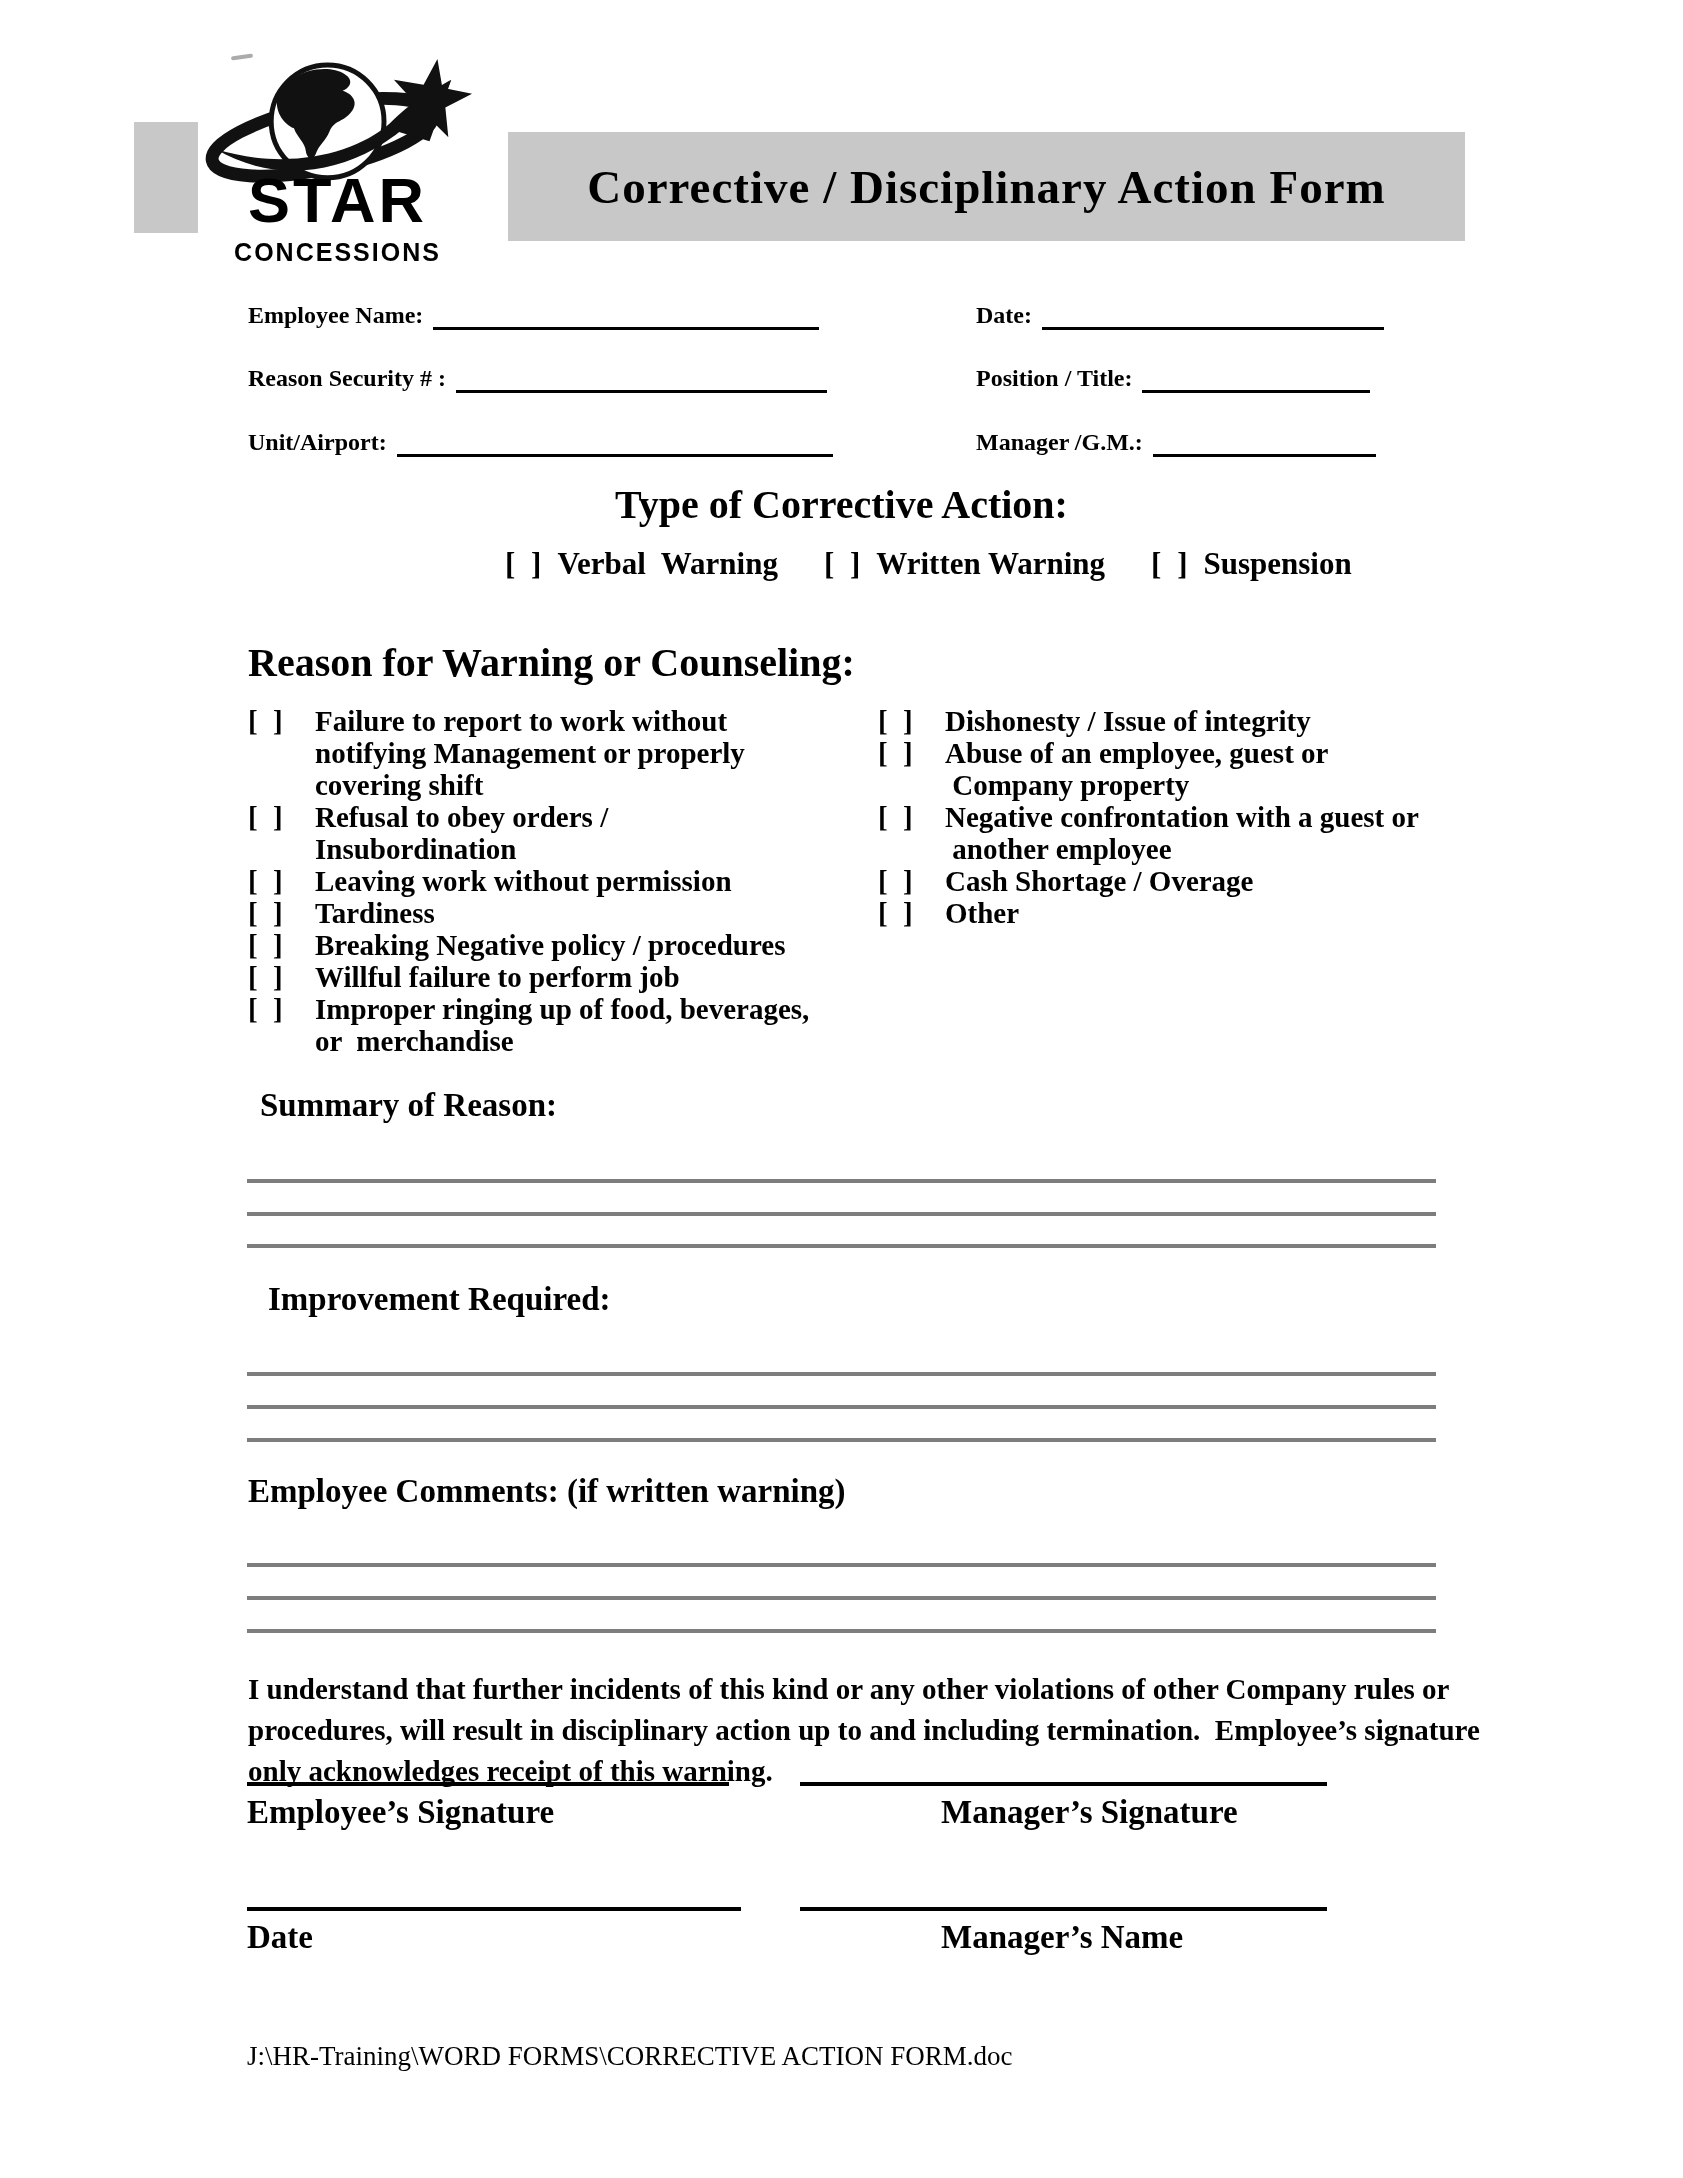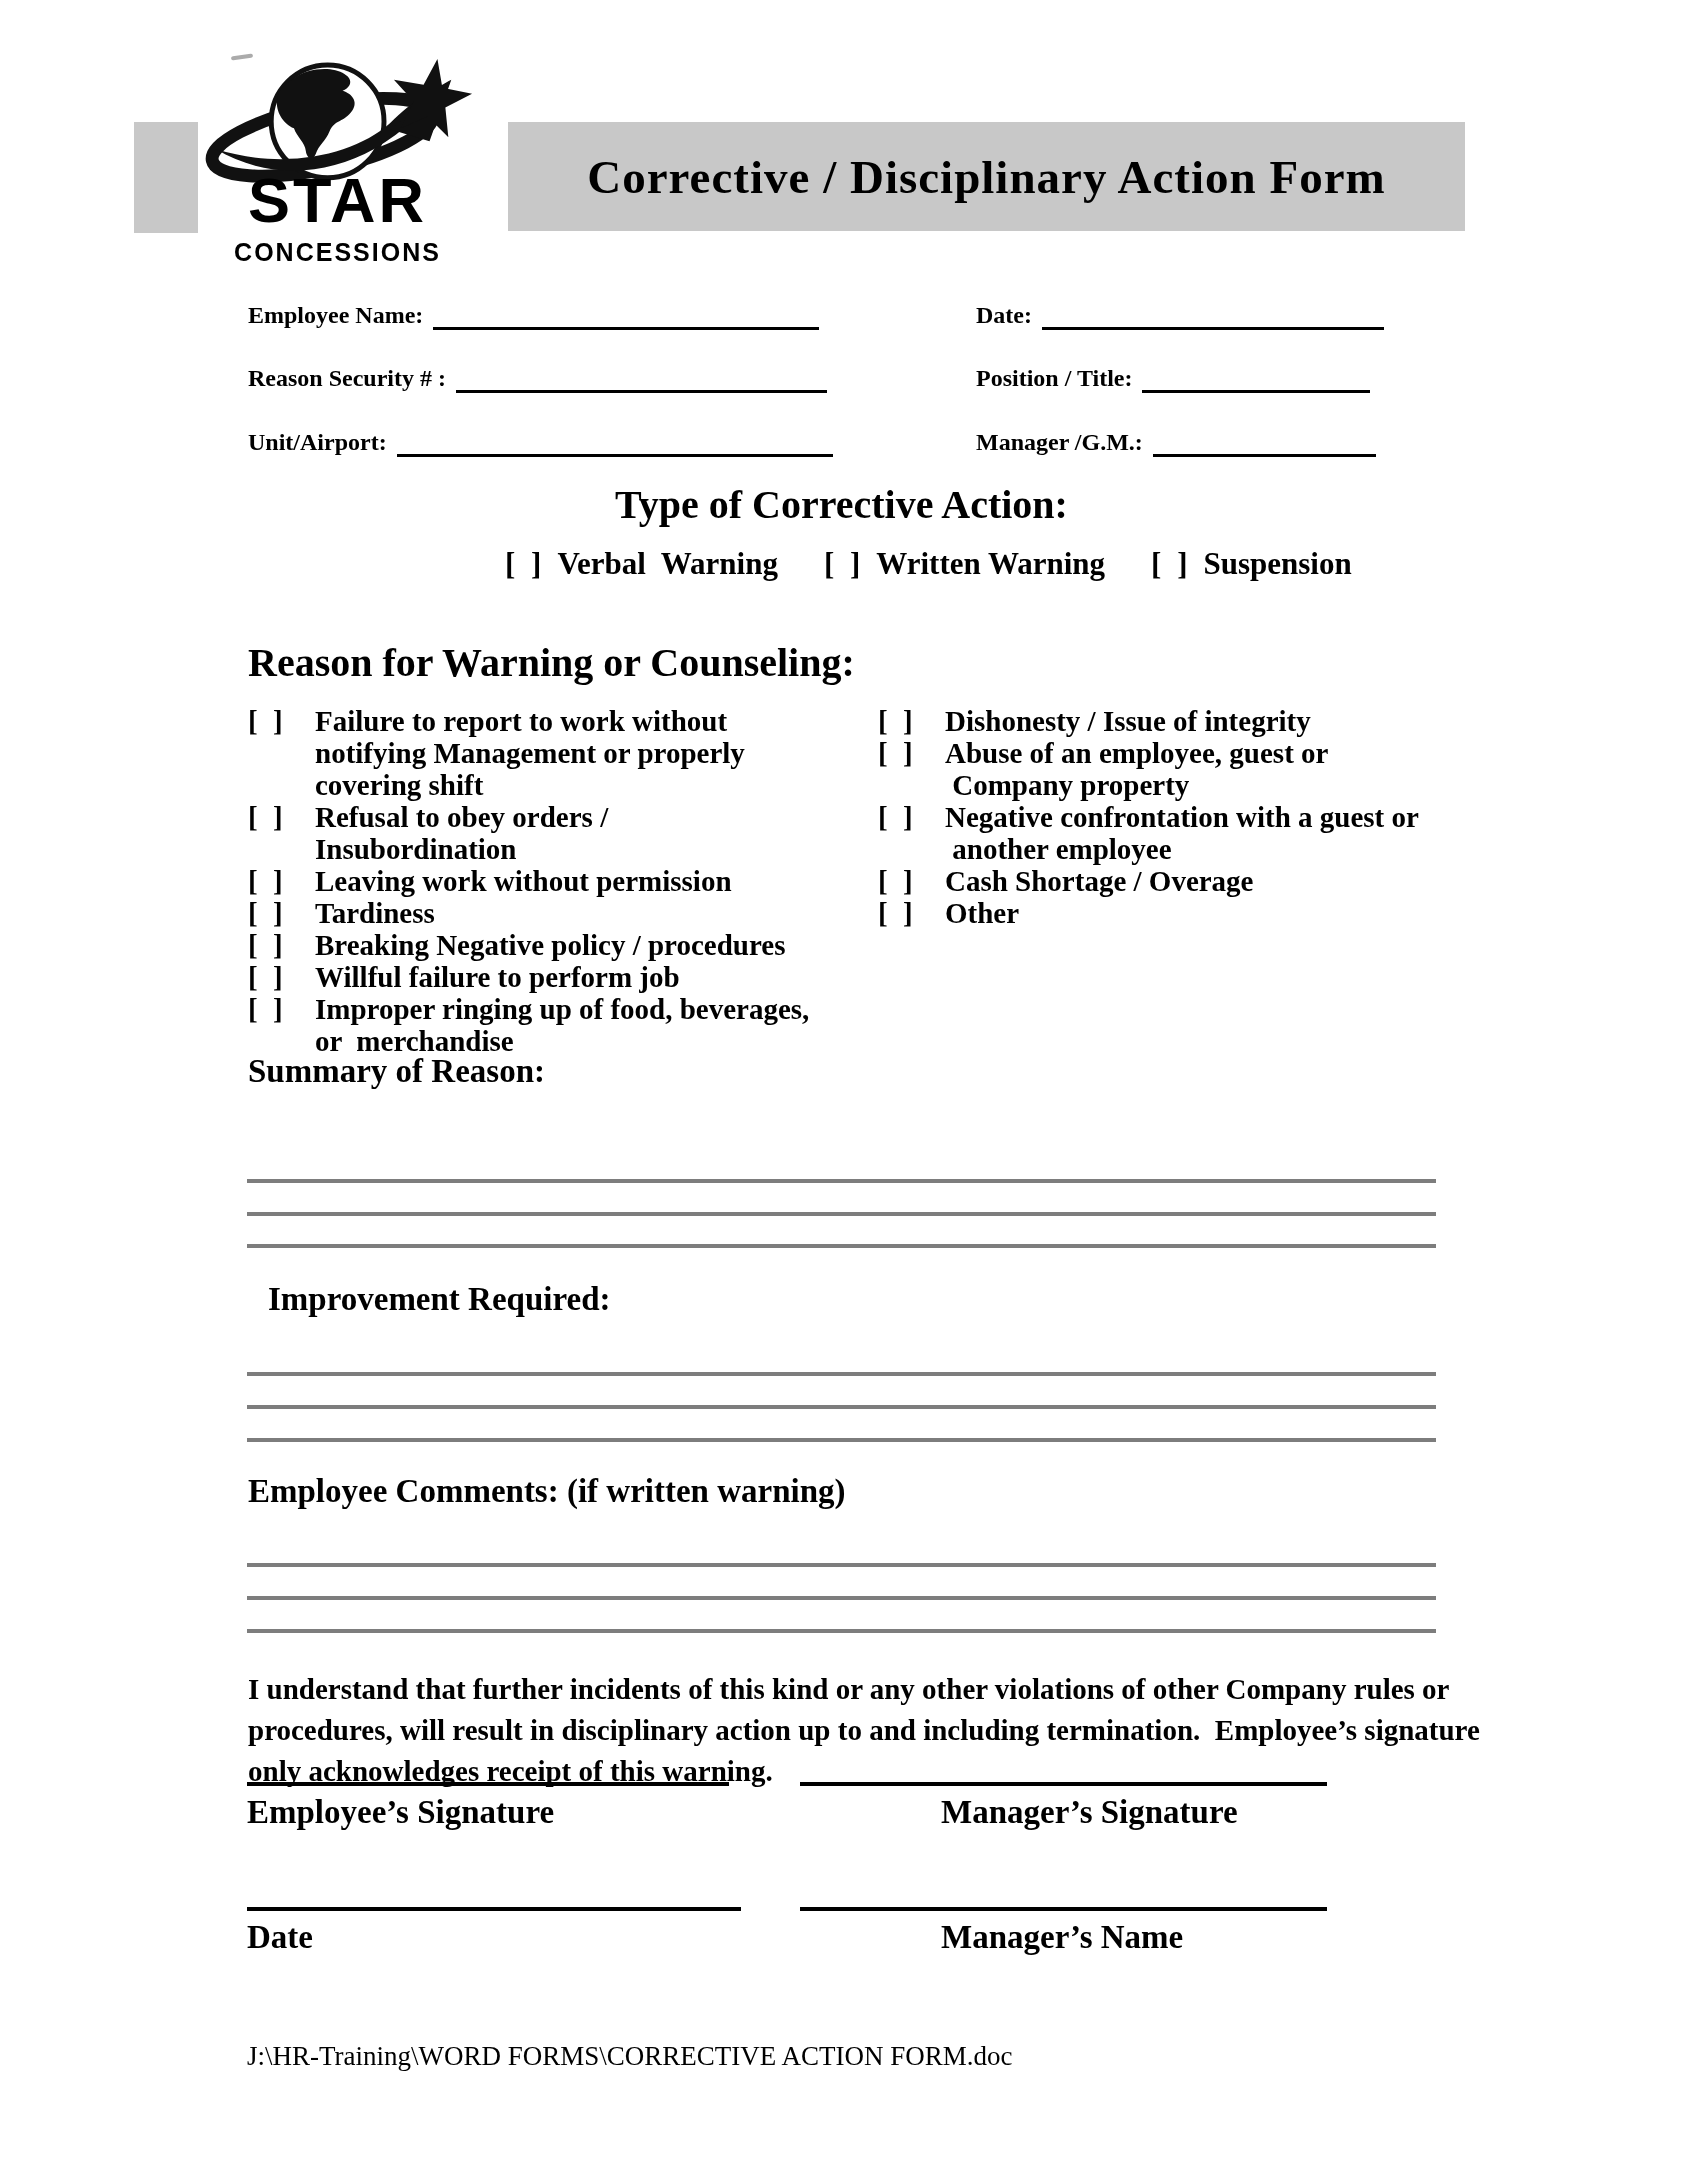--- a/index.html
+++ b/index.html
@@ -3,21 +3,21 @@
 <meta charset="utf-8">
 <style>
   html,body{margin:0;padding:0;background:#fff;}
   .page{position:relative;width:1683px;height:2178px;background:#fff;color:#000;
         font-family:"Liberation Serif",serif;overflow:hidden;}
   .abs{position:absolute;}
 
   
   .gray{background:#c8c8c8;}
   .leftbox{left:134px;top:122px;width:64px;height:111px;}
-  .titlebar{left:508px;top:122px;width:957px;height:109px;display:flex;align-items:center;justify-content:center;}
+  .titlebar{left:508px;top:132px;width:957px;height:109px;display:flex;align-items:center;justify-content:center;}
   .title-text{font-size:47px;font-weight:bold;letter-spacing:1px;}
   .artifact{left:231px;top:55px;width:22px;height:4px;background:#ababab;border-radius:2px;transform:rotate(-8deg);}
   .logo-art{left:196px;top:38px;width:283px;height:147px;}
   .logo-star{left:196px;top:166px;width:283px;text-align:center;font-family:"Liberation Sans",sans-serif;
              font-weight:bold;font-size:63px;line-height:69px;letter-spacing:3px;}
   .logo-sub{left:196px;top:238px;width:283px;text-align:center;font-family:"Liberation Sans",sans-serif;
             font-weight:bold;font-size:25px;letter-spacing:2px;}
 
   
   .frow{white-space:nowrap;font-size:24px;font-weight:bold;}
@@ -38,21 +38,21 @@
   .reason-head{left:248px;top:639px;font-size:40px;font-weight:bold;}
   .list{top:705px;display:flex;flex-direction:column;font-size:29px;font-weight:bold;line-height:32px;}
   .list-l{left:248px;width:614px;}
   .list-r{left:878px;width:634px;}
   .item{display:flex;align-items:flex-start;}
   .item .cbx{width:55px;flex:none;letter-spacing:4px;}
   .item .txt{white-space:pre;}
 
   
   .sec-head{left:248px;font-size:33px;font-weight:bold;}
-  .h-sum{top:1053px;} .h-imp{top:1281px;margin-left:20px;} .h-com{top:1473px;}
+  .h-sum{top:1087px;margin-left:12px;} .h-imp{top:1281px;margin-left:20px;} .h-com{top:1473px;}
   .rule{left:247px;width:1189px;height:0;border-top:4px solid #7d7d7d;}
   .rs1{top:1179px;} .rs2{top:1212px;} .rs3{top:1244px;}
   .ri1{top:1372px;} .ri2{top:1405px;} .ri3{top:1438px;}
   .rc1{top:1563px;} .rc2{top:1596px;} .rc3{top:1629px;}
 
   
   .ack{left:248px;top:1669px;font-size:29px;line-height:41px;font-weight:bold;white-space:pre;}
 
   
   .sigline{height:0;border-top:4px solid #000;}

